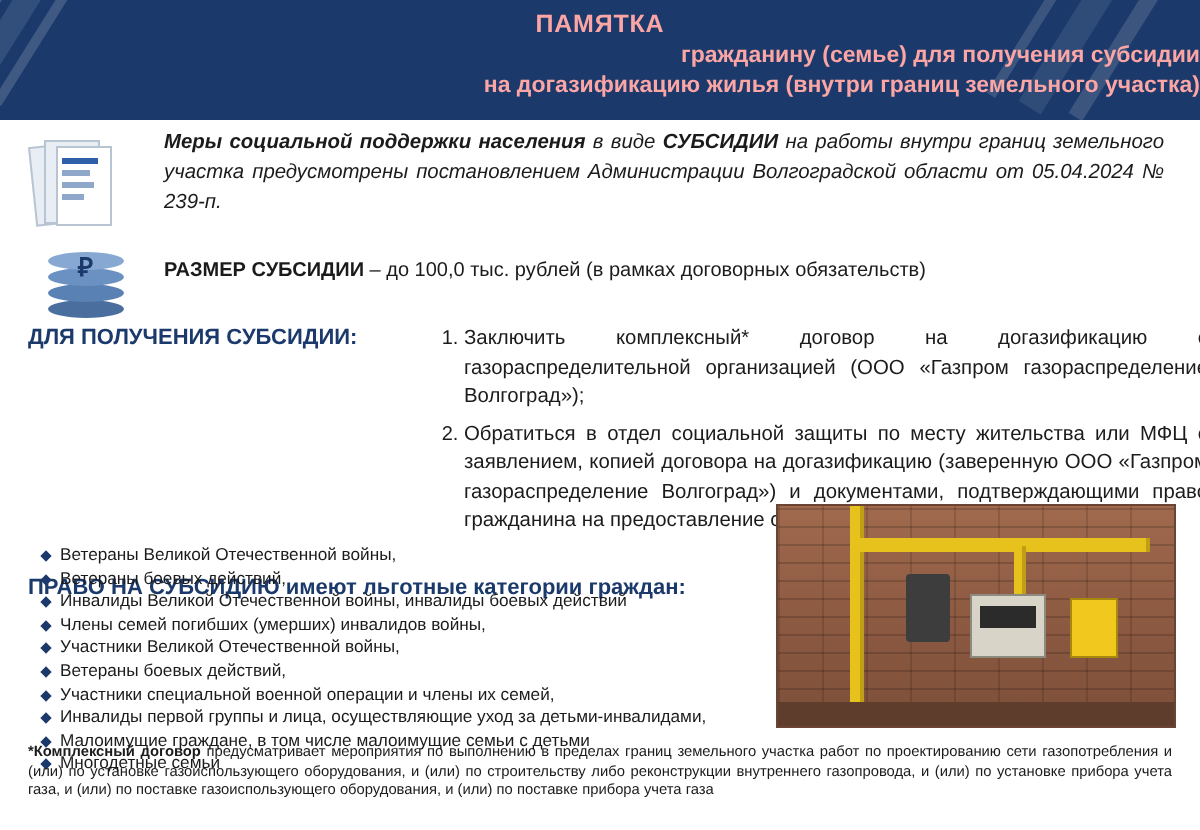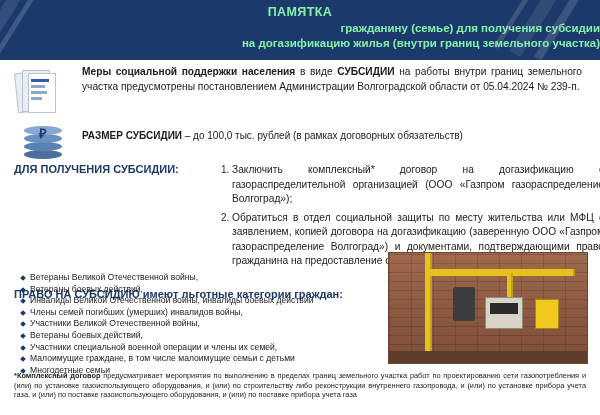--- a/index.html
+++ b/index.html
@@ -21,21 +21,21 @@
     background: #ffffff;
   }
 
   
   .header {
     position: absolute;
     left: 0; top: 0;
     width: 600px;
     height: 60px;
     background: #1b3a6b;
-    color: #86efac;
+    color: #fca5a5;
     text-align: center;
   }
   .header .deco {
     position: absolute;
     top: 0; left: 0;
     width: 120px; height: 60px;
     overflow: hidden;
   }
   .header .deco span {
     position: absolute;
@@ -120,20 +120,21 @@
   .doc-icon .bar.b4 { top: 27px; width: 11px; background:#8fa8c9;}
 
   .measures-text {
     position: absolute;
     left: 82px; top: 0;
     width: 500px;
     font-size: 10.2px;
     line-height: 15px;
     color: #1b1b1b;
     text-align: justify;
+    font-style: italic;
   }
   .measures-text b { font-weight: bold; }
 
   
   .sec-size {
     position: absolute;
     left: 0; top: 124px;
     width: 600px;
   }
   .coin-icon {
@@ -368,20 +369,21 @@
       <b>ПРАВО НА СУБСИДИЮ</b><span class="norm">  имеют льготные категории граждан:</span>
     </div>
     <ul class="rights-list">
       <li>Ветераны Великой Отечественной войны,</li>
       <li>Ветераны боевых действий,</li>
       <li>Инвалиды Великой Отечественной войны, инвалиды боевых действий</li>
       <li>Члены семей погибших (умерших) инвалидов войны,</li>
       <li>Участники Великой Отечественной войны,</li>
       <li>Ветераны боевых действий,</li>
       <li>Участники специальной военной операции и члены их семей,</li>
+      <li>Инвалиды первой группы и лица, осуществляющие уход за детьми-инвалидами,</li>
       <li>Малоимущие граждане, в том числе малоимущие семьи с детьми</li>
       <li>Многодетные семьи</li>
     </ul>
   </div>
 
   <div class="photo">
     <div class="brick"></div>
     <div class="pipe-v pv1"></div>
     <div class="pipe-v ph1"></div>
     <div class="pipe-v pv2"></div>

